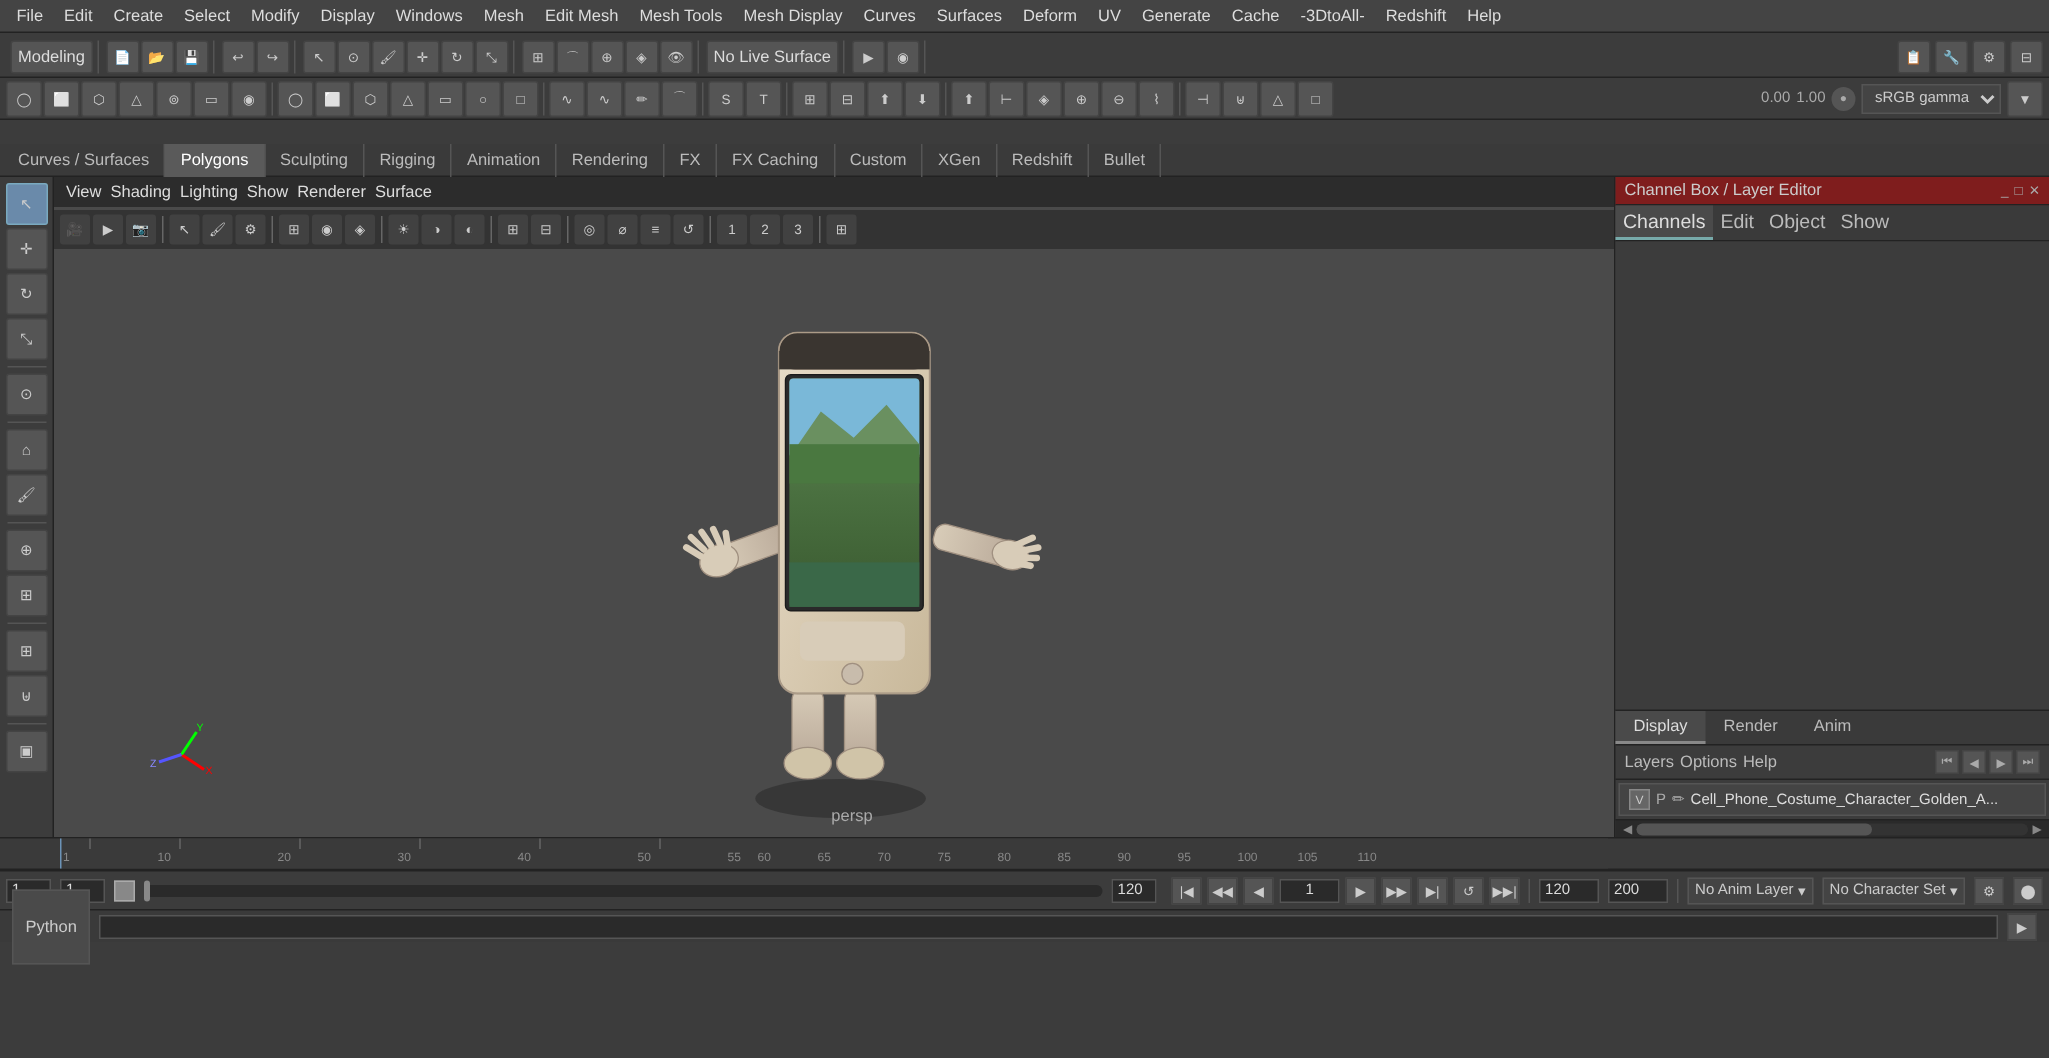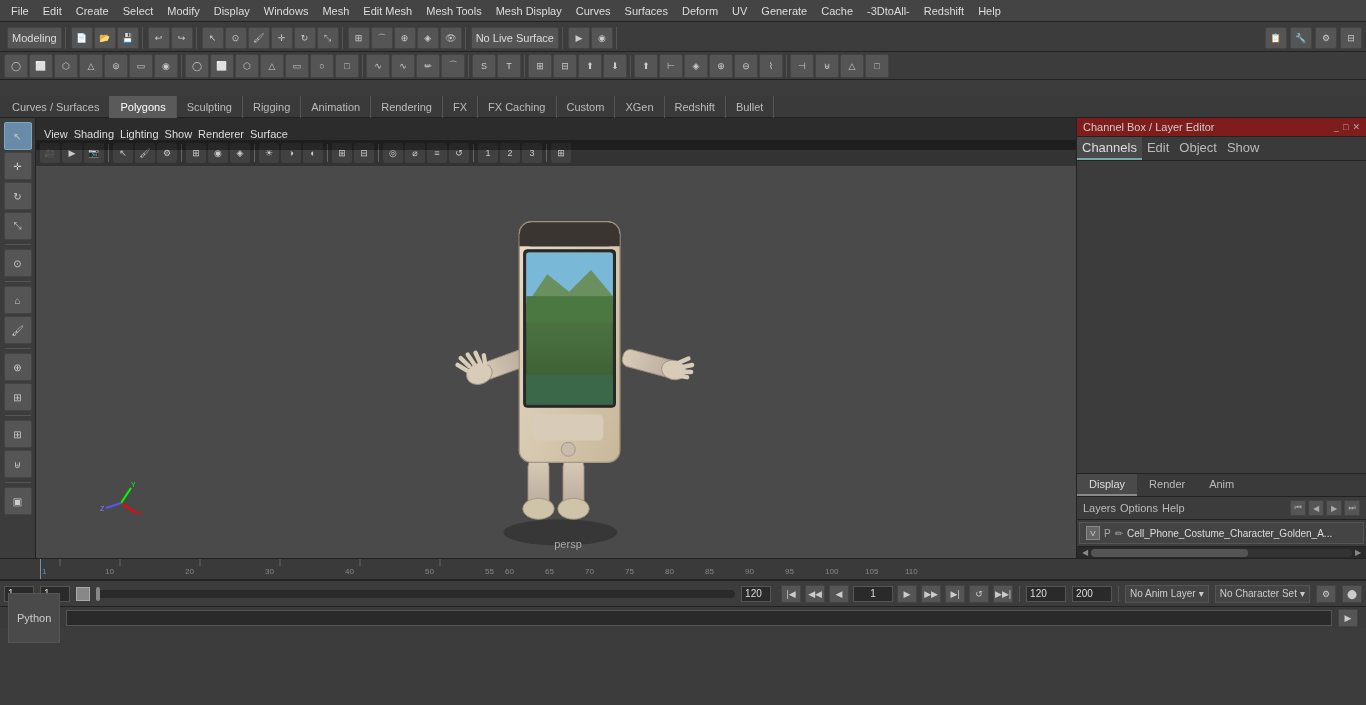--- a/index.html
+++ b/index.html
@@ -24,21 +24,21 @@
     #main { display: flex; height: calc(705px - 22px - 30px - 22px - 22px - 26px - 22px - 22px); }
 
     
     #left-toolbar { width: 36px; background: #3c3c3c; border-right: 1px solid #222; display: flex; flex-direction: column; align-items: center; padding: 4px 0; gap: 2px; }
     .left-btn { width: 28px; height: 28px; background: #555; border: 1px solid #444; border-radius: 2px; display: flex; align-items: center; justify-content: center; cursor: pointer; font-size: 10px; color: #ccc; }
     .left-btn.active { background: #6a8aaa; border-color: #7aaac0; }
     .left-separator { width: 26px; height: 1px; background: #555; margin: 2px 0; }
 
     
     #viewport { flex: 1; background: #4a4a4a; position: relative; overflow: hidden; }
-    #viewport-header { display: flex; align-items: center; background: rgba(0,0,0,0.4); height: 32px; padding: 0 8px; gap: 6px; position: absolute; top: 0; left: 0; right: 0; z-index: 10; }
+    #viewport-header { display: flex; align-items: center; background: rgba(0,0,0,0.4); height: 20px; padding: 0 8px; gap: 6px; position: absolute; top: 0; left: 0; right: 0; z-index: 10; }
     .vp-menu { font-size: 11px; color: #ddd; cursor: pointer; }
     #persp-label { position: absolute; bottom: 8px; left: 50%; transform: translateX(-50%); font-size: 11px; color: #aaa; margin-left: 12px; }
     #viewport-toolbar { position: absolute; top: 22px; left: 0; right: 0; height: 26px; background: rgba(0,0,0,0.3); display: flex; align-items: center; padding: 0 4px; gap: 2px; }
     .vp-tb-btn { width: 20px; height: 20px; display: flex; align-items: center; justify-content: center; font-size: 9px; color: #ccc; cursor: pointer; background: rgba(80,80,80,0.5); border-radius: 2px; }
     .vp-tb-sep { width: 1px; height: 18px; background: #666; margin: 0 2px; }
 
     
     #model-area { position: absolute; top: 50px; left: 0; right: 0; bottom: 20px; display: flex; align-items: center; justify-content: center; }
 
     
@@ -196,20 +196,29 @@
   <div class="ico-btn">⊢</div>
   <div class="ico-btn">◈</div>
   <div class="ico-btn">⊕</div>
   <div class="ico-btn">⊖</div>
   <div class="ico-btn">⌇</div>
   <div class="ico-sep"></div>
   <div class="ico-btn">⊣</div>
   <div class="ico-btn">⊎</div>
   <div class="ico-btn">△</div>
   <div class="ico-btn">□</div>
+  <div style="margin-left:auto;display:flex;align-items:center;gap:4px;">
+    <span style="font-size:10px;color:#aaa;">0.00</span>
+    <span style="font-size:10px;color:#aaa;">1.00</span>
+    <div style="width:16px;height:16px;background:#555;border-radius:50%;display:flex;align-items:center;justify-content:center;font-size:8px;color:#aaa;">●</div>
+    <select class="gamma-select">
+      <option>sRGB gamma</option>
+    </select>
+    <div class="ico-btn">▼</div>
+  </div>
 </div>
 
 <div id="mode-tabs">
   <div class="mode-tab">Curves / Surfaces</div>
   <div class="mode-tab active">Polygons</div>
   <div class="mode-tab">Sculpting</div>
   <div class="mode-tab">Rigging</div>
   <div class="mode-tab">Animation</div>
   <div class="mode-tab">Rendering</div>
   <div class="mode-tab">FX</div>

